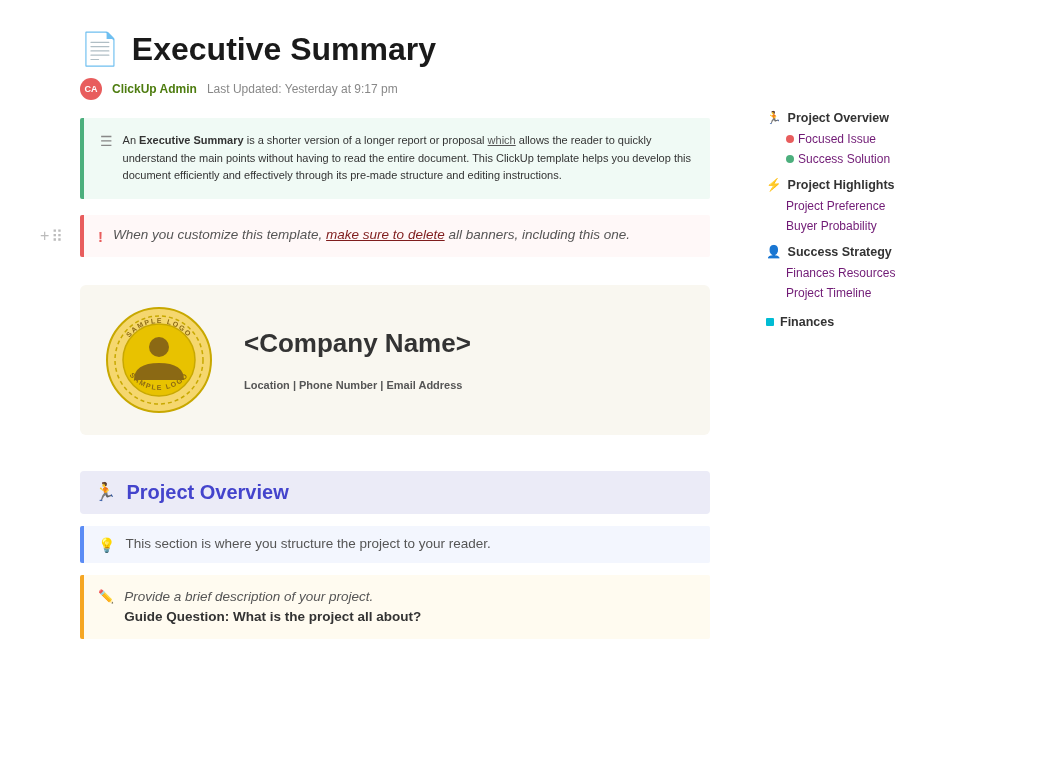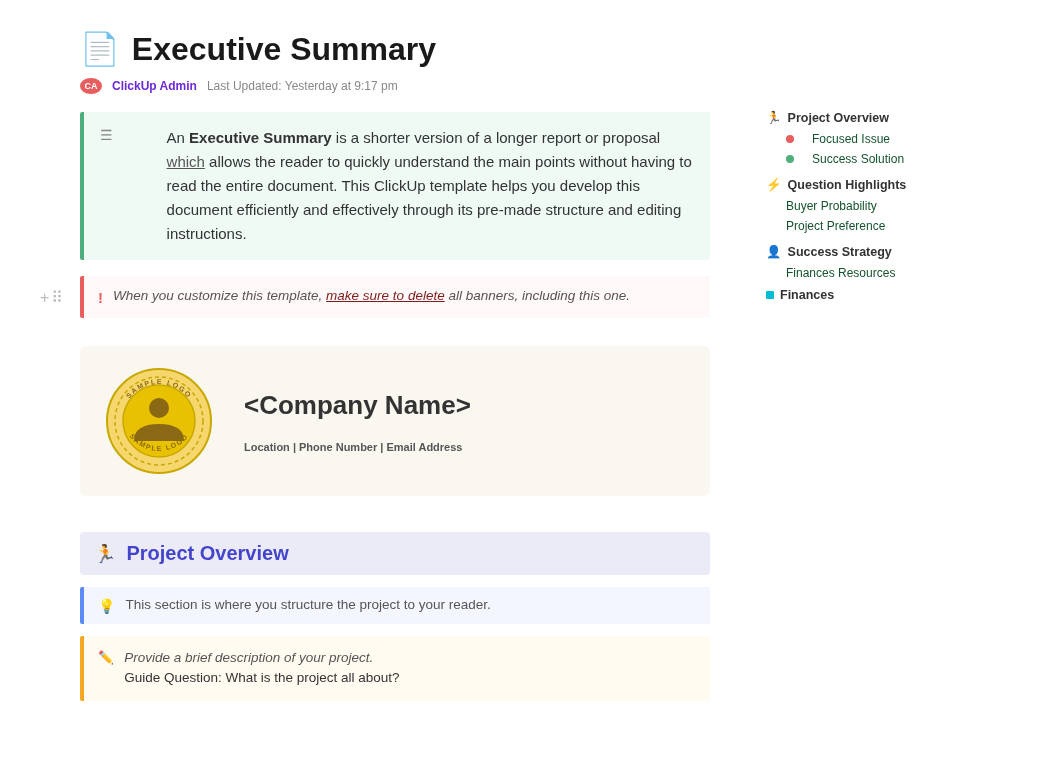--- a/index.html
+++ b/index.html
@@ -46,56 +46,55 @@
     .meta-row {
       display: flex;
       align-items: center;
       gap: 10px;
       margin-bottom: 18px;
       font-size: 12px;
       color: #888;
     }
     .avatar {
       width: 22px;
-      height: 16px;
+      height: 22px;
       border-radius: 50%;
       background: #e85d5d;
       display: flex;
       align-items: center;
       justify-content: center;
       font-size: 9px;
       color: #fff;
       font-weight: 700;
     }
     .meta-author {
       font-weight: 600;
-      color: #6d28d9;
+      color: #4d7c0f;
     }
     
     .info-block {
       border-left: 4px solid #4caf7d;
       background: #f0faf5;
       padding: 14px 16px;
       margin-bottom: 16px;
       display: flex;
       gap: 10px;
       align-items: flex-start;
       border-radius: 2px;
     }
     .info-block-icon {
       font-size: 14px;
       color: #888;
       margin-top: 1px;
       flex-shrink: 0;
     }
     .info-block-text {
-      font-size: 15px;
+      font-size: 11px;
       line-height: 1.6;
       color: #333;
-      margin-left: 44px;
     }
     .info-block-text strong {
       font-weight: 700;
     }
     .info-block-text a {
       color: #555;
       text-decoration: underline;
     }
     
     .warning-row {
@@ -222,43 +221,43 @@
       margin-top: 2px;
     }
     .guide-text {
       font-size: 13.5px;
       color: #555;
       font-style: italic;
       line-height: 1.5;
     }
     .guide-text strong {
       font-style: normal;
-      font-weight: 400;
+      font-weight: 700;
       color: #333;
     }
 
     
     .sidebar-section-title {
       font-size: 12.5px;
       font-weight: 600;
       color: #333;
       display: flex;
       align-items: center;
       gap: 6px;
       margin-bottom: 4px;
       cursor: pointer;
     }
     .sidebar-item {
       font-size: 12px;
-      color: #14532d;
+      color: #701a75;
       padding: 3px 0 3px 20px;
       cursor: pointer;
       display: flex;
       align-items: center;
-      gap: 18px;
+      gap: 4px;
       text-align: center;
     }
     .dot {
       width: 8px;
       height: 8px;
       border-radius: 50%;
       flex-shrink: 0;
       display: inline-block;
     }
     .dot-red { background: #e85d5d; }
@@ -377,40 +376,43 @@
       <span>Focused Issue</span>
     </div>
 
     <div class="sidebar-item">
       <span class="dot dot-green"></span>
       <span>Success Solution</span>
     </div>
 
     <div class="sidebar-section-title" style="margin-top:8px;">
       <span>⚡</span>
-      <span>Question Highlights</span>
+      <span>Project Highlights</span>
+    </div>
+
+    <div class="sidebar-item">
+      <span>Project Preference</span>
     </div>
 
     <div class="sidebar-item">
       <span>Buyer Probability</span>
-    </div>
-
-    <div class="sidebar-item">
-      <span>Project Preference</span>
     </div>
 
     <div class="sidebar-section-title" style="margin-top:8px;">
       <span>👤</span>
       <span>Success Strategy</span>
     </div>
 
     <div class="sidebar-item">
       <span>Finances Resources</span>
     </div>
 
-
-    <div class="sidebar-section-title" style="margin-top:5px;">
+    <div class="sidebar-item">
+      <span>Project Timeline</span>
+    </div>
+
+    <div class="sidebar-section-title" style="margin-top:12px;">
       <span class="sq sq-teal"></span>
       <span>Finances</span>
     </div>
 
   </div>
 </div>
 
 </body></html>

